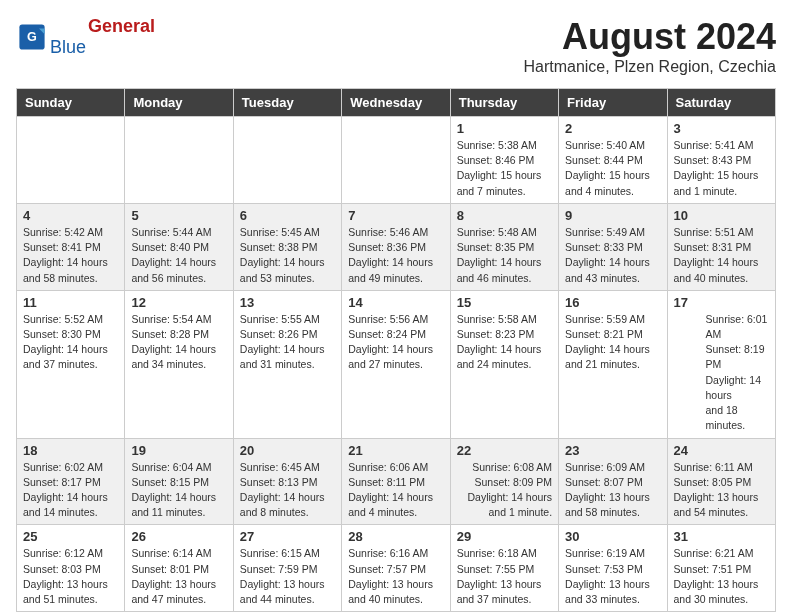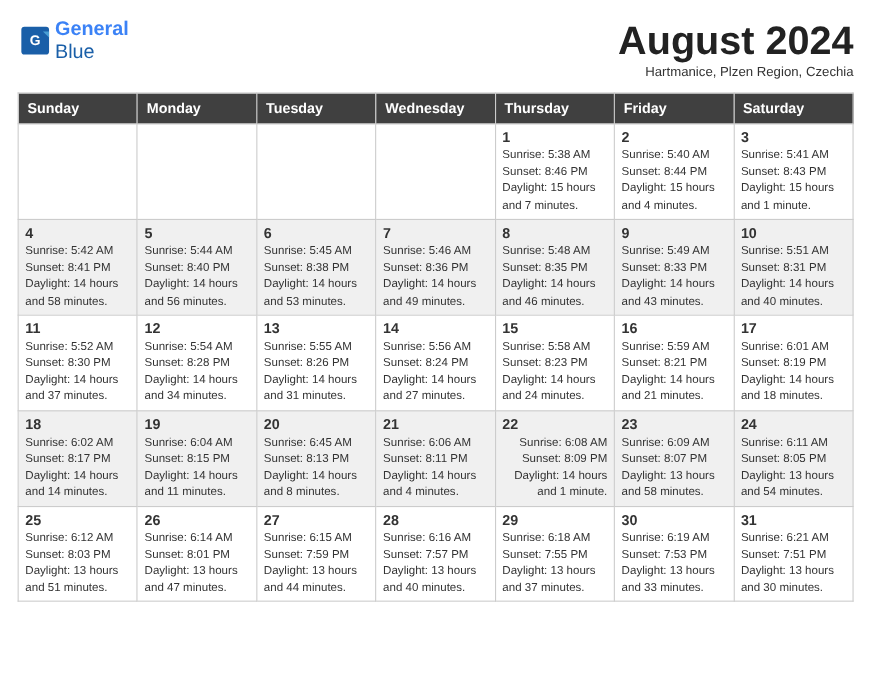--- a/index.html
+++ b/index.html
@@ -16,42 +16,43 @@
       align-items: flex-start;
       margin-bottom: 12px;
     }
     .logo {
       display: flex;
       align-items: center;
     }
     .logo-text-general {
       font-size: 18px;
       font-weight: bold;
-      color: #3b82f6;
+      color: #b91c1c;
+      margin-left: 38px;
     }
     .logo-text-blue {
       font-size: 18px;
       font-weight: normal;
       color: #1a5fa8;
     }
     .logo-icon {
       width: 28px;
       height: 28px;
       margin-left: 2px;
     }
     .title-area {
       text-align: right;
     }
     .month-year {
       font-size: 36px;
       font-weight: bold;
       color: #222;
     }
     .location {
-      font-size: 12px;
+      font-size: 16px;
       color: #333;
     }
     .calendar {
       width: 100%;
       border-collapse: collapse;
     }
     .calendar th {
       background-color: #404040;
       color: #fff;
       text-align: left;
@@ -243,21 +244,21 @@
         </td>
         <td>
           <span class="day-number">16</span>
           <div class="day-info" style="white-space: pre-line;">Sunrise: 5:59 AM
 Sunset: 8:21 PM
 Daylight: 14 hours
 and 21 minutes.</div>
         </td>
         <td>
           <span class="day-number">17</span>
-          <div class="day-info" style="white-space: pre-line;">Sunrise: 6:01 AM
+          <div class="day-info" style="white-space: pre-line; margin-left: 32px;">Sunrise: 6:01 AM
 Sunset: 8:19 PM
 Daylight: 14 hours
 and 18 minutes.</div>
         </td>
       </tr>
       <tr class="row-even">
         <td>
           <span class="day-number">18</span>
           <div class="day-info" style="white-space: pre-line;">Sunrise: 6:02 AM
 Sunset: 8:17 PM

